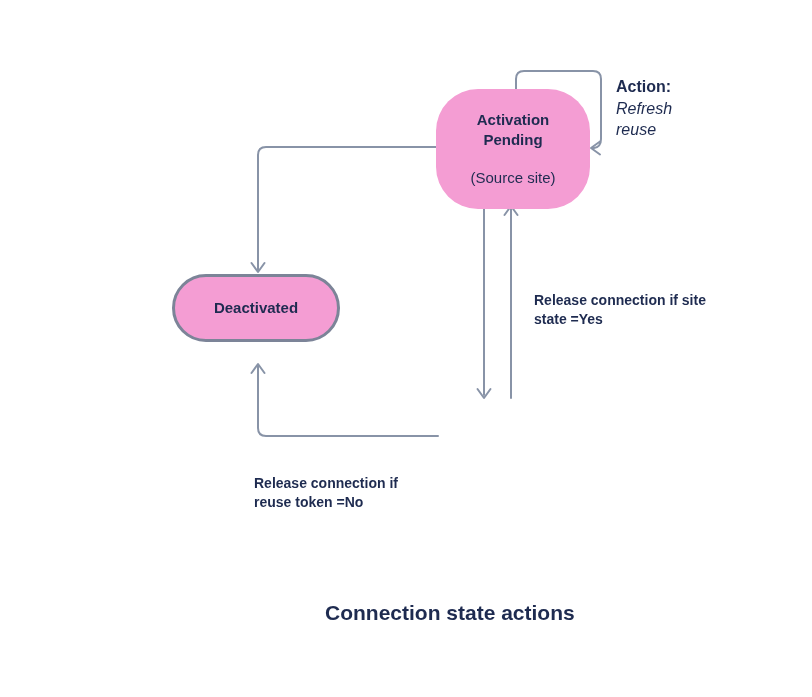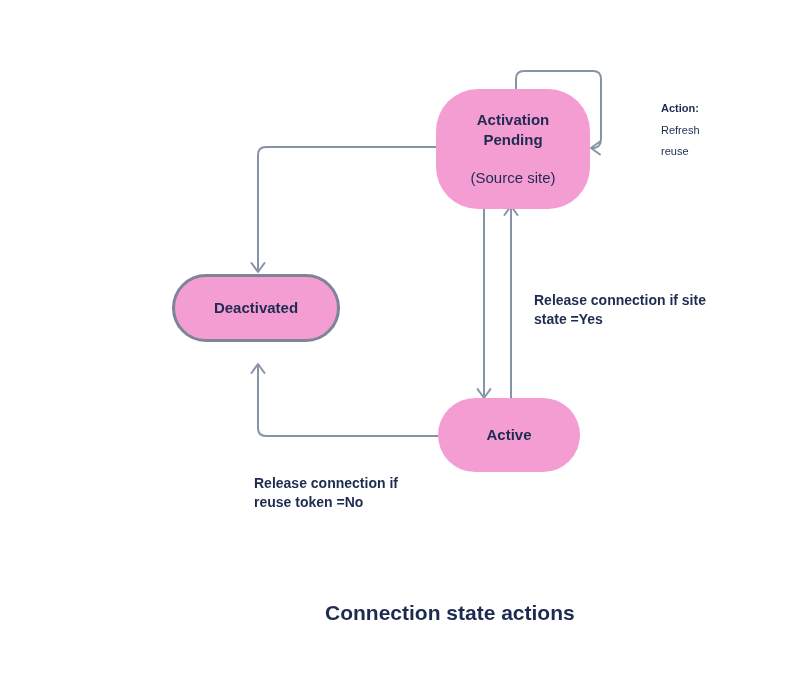--- a/index.html
+++ b/index.html
@@ -74,28 +74,27 @@
   .edge-label {
     position: absolute;
     color: var(--navy);
     font-size: 14px;
     font-weight: bold;
     line-height: 19px;
   }
   .edge-label .line { display: block; white-space: nowrap; }
   .action-label {
     position: absolute;
-    left: 616px; top: 98px;
+    left: 616px; top: 76px;
     color: var(--navy);
-    font-size: 11px;
+    font-size: 16px;
     line-height: 21.5px;
-    margin-left: 45px;
   }
   .action-label .bold { font-weight: bold; display: block; }
-  .action-label .line { display: block; white-space: nowrap; }
+  .action-label .line { display: block; white-space: nowrap; font-style: italic; }
   .label-yes { left: 534px; top: 291px; }
   .label-no  { left: 254px; top: 474px; }
   .diagram-title {
     position: absolute;
     left: 325px; top: 601px;
     color: var(--navy);
     font-size: 21px;
     font-weight: bold;
     white-space: nowrap;
   }
@@ -125,23 +124,20 @@
 
   <div class="node node-activation-pending">
     <div class="node-label">Activation Pending</div>
     <div class="node-sublabel">(Source site)</div>
   </div>
 
   <div class="node node-deactivated">
     <div class="node-label">Deactivated</div>
   </div>
 
-  <div class="node node-active">
-    <div class="node-label">Active</div>
-  </div>
 
   <div class="action-label">
     <span class="bold">Action:</span>
     <span class="line">Refresh</span>
     <span class="line">reuse</span>
   </div>
 
   <div class="edge-label label-yes">
     <span class="line">Release connection if site</span>
     <span class="line">state =Yes</span>

